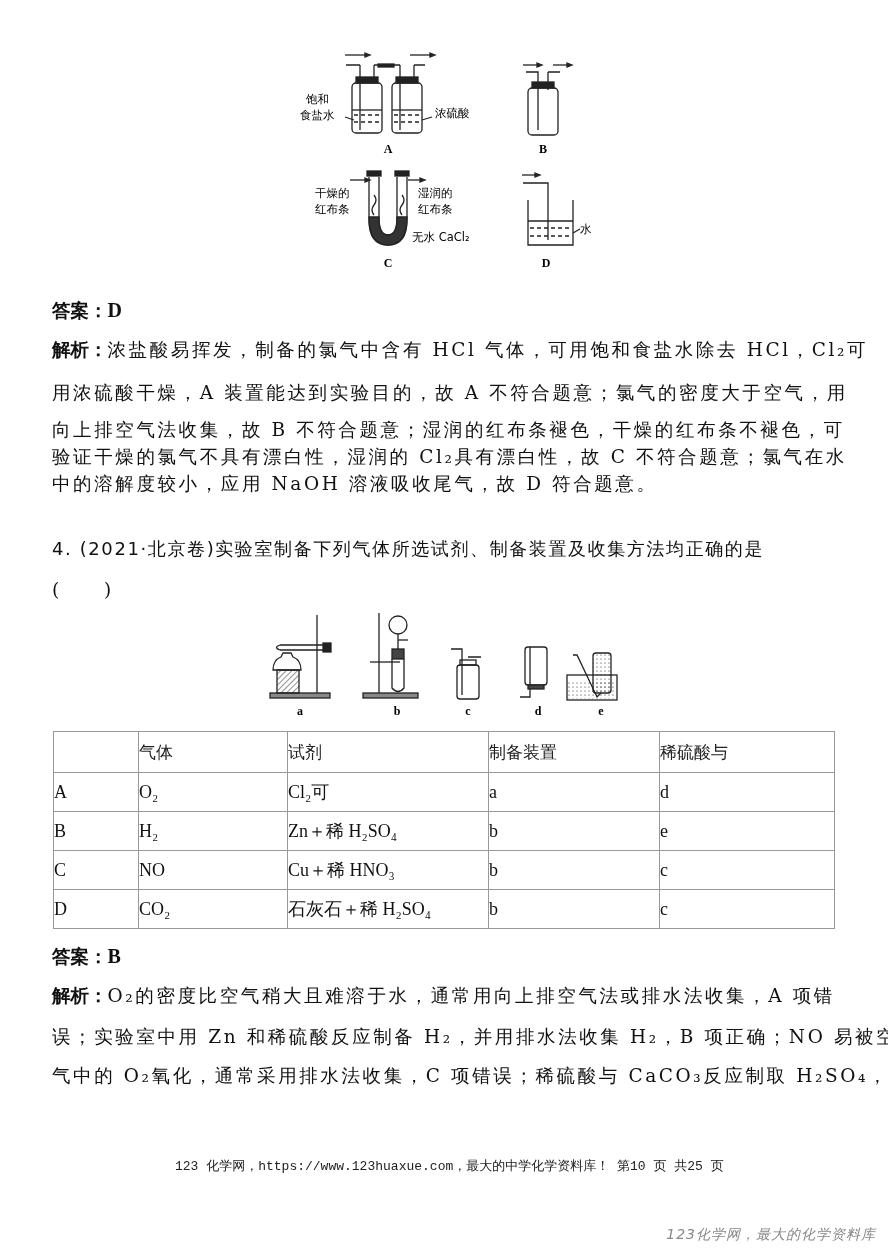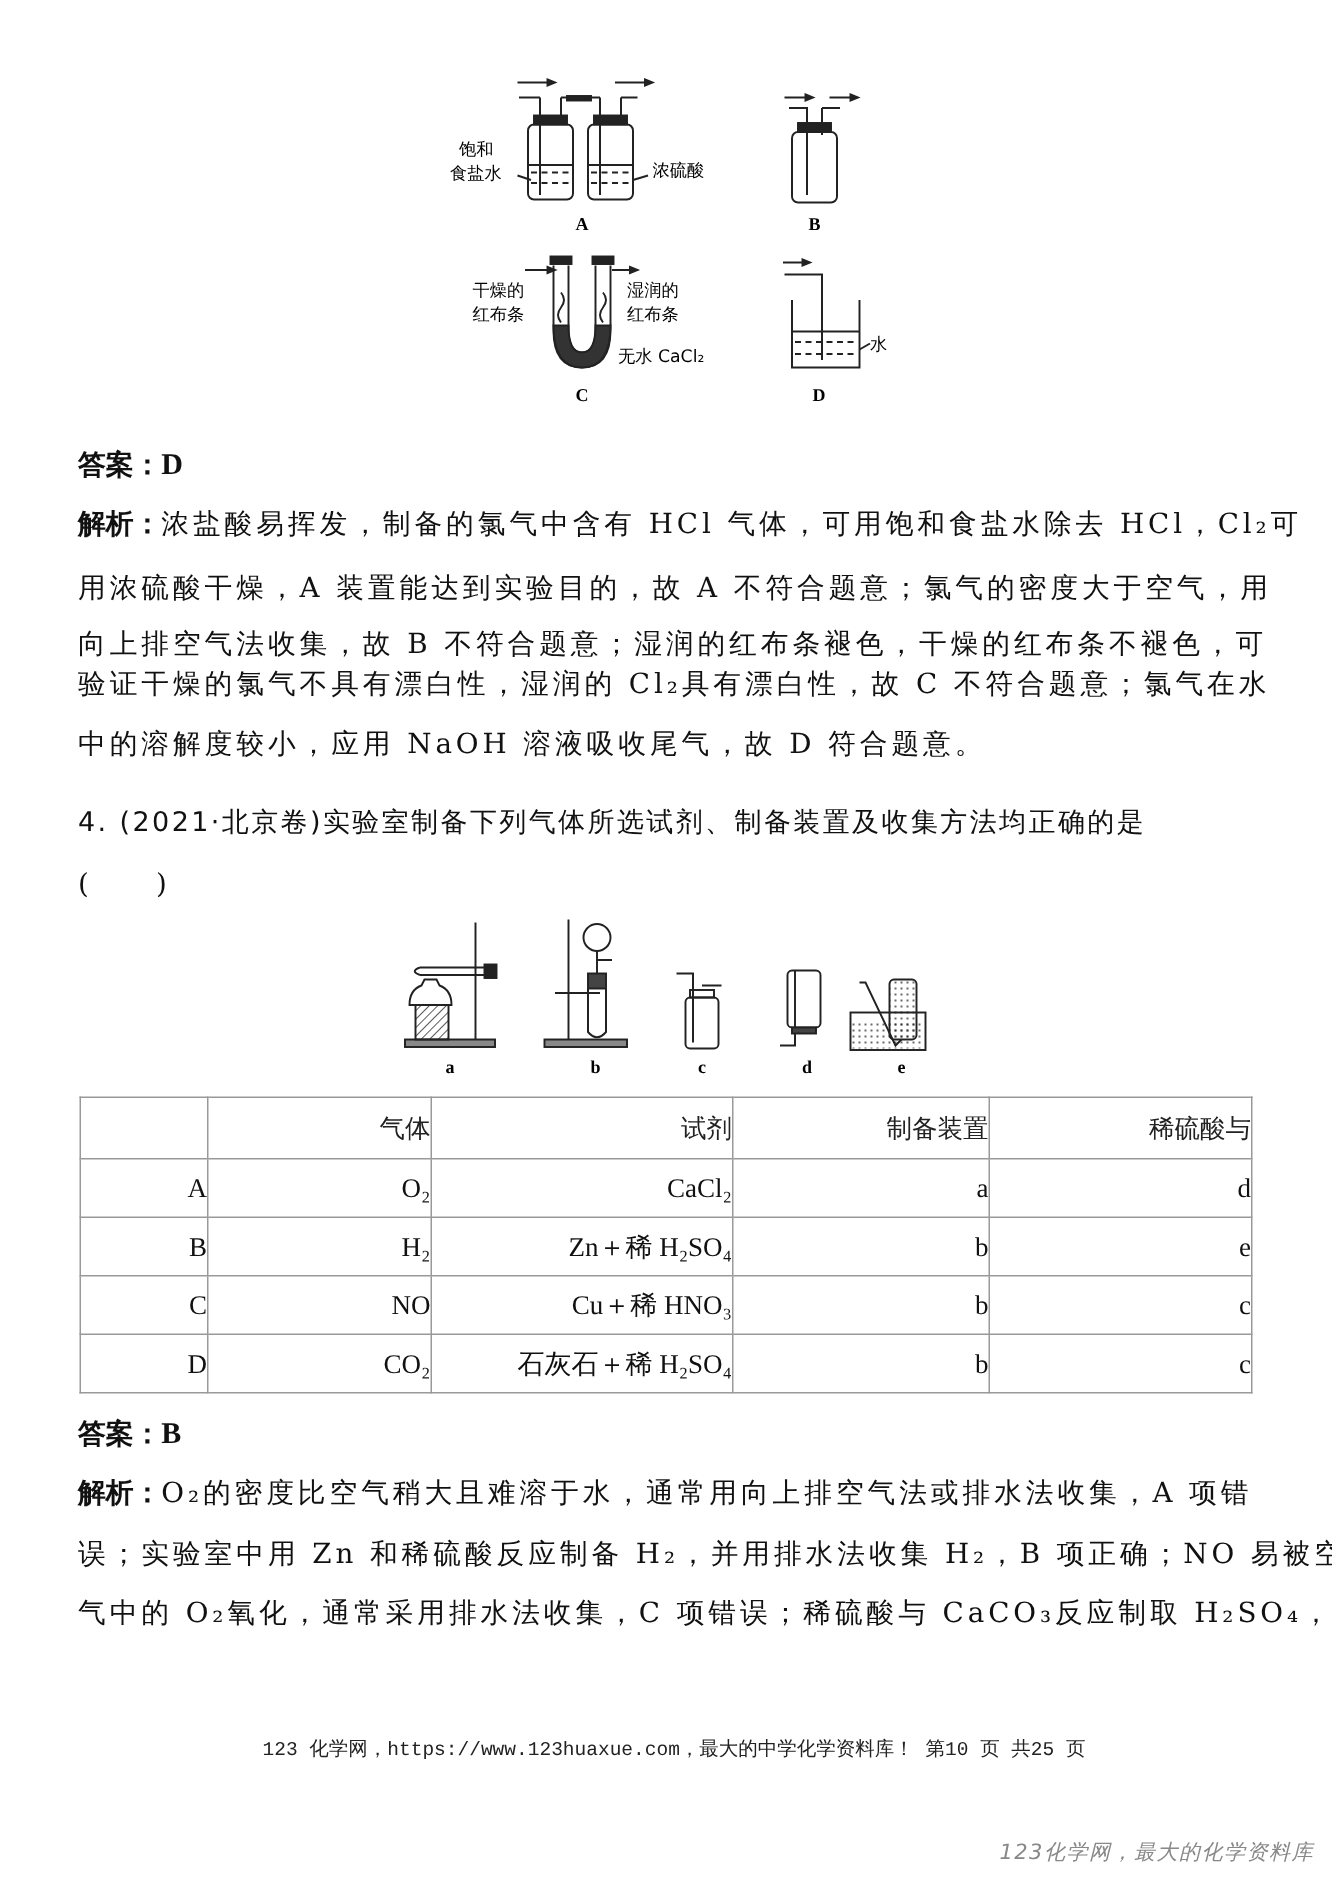--- a/index.html
+++ b/index.html
@@ -5,21 +5,21 @@
   html, body { margin: 0; padding: 0; background: #ffffff; }
   body { width: 888px; height: 1255px; position: relative; overflow: hidden;
          font-family: "DejaVu Serif", "Liberation Serif", serif; color: #111; }
   .abs { position: absolute; }
   .line { position: absolute; left: 52px; font-size: 18.5px; letter-spacing: 2.6px; white-space: nowrap; line-height: 24px; margin-top: 12px; }
   .bold-label { font-family: "DejaVu Sans", sans-serif; font-weight: bold; letter-spacing: 0; }
   .ans-val { font-family: "Liberation Serif", serif; font-weight: bold; font-size: 20px; }
   .fig-label { font-family: "Liberation Serif", serif; font-size: 12px; font-weight: bold; text-anchor: middle; }
   .fig-text { font-family: "DejaVu Sans", sans-serif; font-size: 11.5px; }
   table.q { position: absolute; left: 53px; top: 731px; width: 782px; border-collapse: collapse; }
-  table.q td { border: 1.3px solid #999; text-align: right; font-size: 18px; height: 38px; padding: 0;
+  table.q td { border: 1.3px solid #999; text-align: left; font-size: 18px; height: 38px; padding: 0;
                font-family: "Liberation Serif", serif; margin-left: 35px; }
   table.q tr.head td { font-family: "DejaVu Sans", sans-serif; font-size: 17px; height: 40px; color:#222; }
   .footer { position: absolute; left: 175px; top: 1157px; font-size: 13px; color: #222; white-space: nowrap;
             font-family: Liberation Mono, monospace; }
   .watermark { position: absolute; right: 12px; top: 1226px; font-size: 14px; color: #888; letter-spacing: 1px;
                font-family: "DejaVu Sans", sans-serif; font-style: italic; }
 </style>
 </head>
 <body>
 
@@ -105,21 +105,21 @@
 <div class="line" style="top:286px">
   <span class="bold-label">答案：</span><span class="ans-val">D</span>
 </div>
 
 <div class="line" style="top:326px">
   <span class="bold-label">解析：</span><span>浓盐酸易挥发，制备的氯气中含有 HCl 气体，可用饱和食盐水除去 HCl，Cl₂可</span>
 </div>
 <div class="line" style="top:369px">用浓硫酸干燥，A 装置能达到实验目的，故 A 不符合题意；氯气的密度大于空气，用</div>
 <div class="line" style="top:406px">向上排空气法收集，故 B 不符合题意；湿润的红布条褪色，干燥的红布条不褪色，可</div>
 <div class="line" style="top:433px">验证干燥的氯气不具有漂白性，湿润的 Cl₂具有漂白性，故 C 不符合题意；氯气在水</div>
-<div class="line" style="top:473px">中的溶解度较小，应用 NaOH 溶液吸收尾气，故 D 符合题意。</div>
+<div class="line" style="top:460px">中的溶解度较小，应用 NaOH 溶液吸收尾气，故 D 符合题意。</div>
 
 <div class="line" style="top:525px;letter-spacing:1.6px;font-family:'DejaVu Sans',sans-serif;font-size:18px">4. (2021·北京卷)实验室制备下列气体所选试剂、制备装置及收集方法均正确的是</div>
 <div class="line" style="top:566px">(　　)</div>
 
 <svg class="abs" style="left:255px;top:605px" width="400" height="120" viewBox="0 0 400 120">
   <g stroke="#222" fill="none" stroke-width="1.3">
     <rect x="15" y="88" width="60" height="5" fill="#888"></rect>
     <line x1="62" y1="10" x2="62" y2="88"></line>
     <path d="M25 45 L70 45 M25 40 L70 40 M25 40 Q18 42.5 25 45"></path>
     <rect x="68" y="38" width="8" height="9" fill="#222"></rect>
@@ -177,21 +177,21 @@
       <tr class="head">
     <td style="width:84px"></td>
     <td style="width:148px">气体</td>
     <td style="width:200px">试剂</td>
     <td style="width:170px">制备装置</td>
     <td>稀硫酸与</td>
   </tr>
   <tr>
     <td>A</td>
     <td>O₂</td>
-    <td>CaCl₂</td>
+    <td>Cl₂可</td>
     <td>a</td>
     <td>d</td>
   </tr>
   <tr>
     <td>B</td>
     <td>H₂</td>
     <td>Zn＋稀 H₂SO₄</td>
     <td>b</td>
     <td>e</td>
   </tr>

